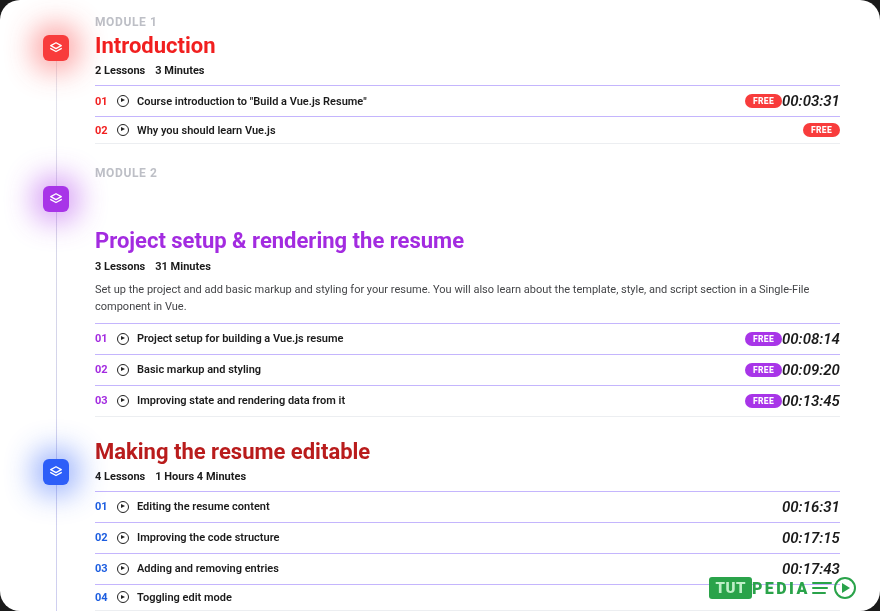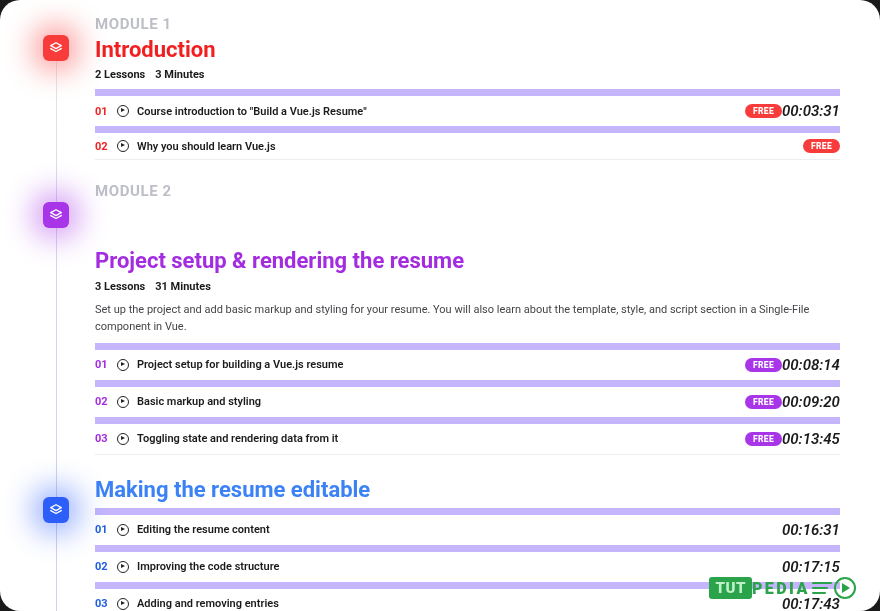--- a/index.html
+++ b/index.html
@@ -42,54 +42,54 @@
     display: flex;
     align-items: center;
     justify-content: center;
   }
   .mod-icon svg { width: 14px; height: 14px; }
   .mod-icon.red    { background: #f83c3c; box-shadow: 0 0 28px 10px rgba(248,60,60,0.45); }
   .mod-icon.purple { background: #a835e8; box-shadow: 0 0 28px 10px rgba(168,53,232,0.45); }
   .mod-icon.blue   { background: #2d5ef8; box-shadow: 0 0 28px 10px rgba(45,94,248,0.45); }
 
   .mod-tag {
-    font-size: 15px;
+    font-size: 12px;
     font-weight: 700;
     letter-spacing: 0.6px;
     color: #bdbfc6;
     text-transform: uppercase;
   }
   .mod-title {
     font-size: 22px;
     font-weight: 700;
     margin: 4px 0 6px 0;
     line-height: 1.15;
   }
   .mod-title.red    { color: #f11f1f; }
   .mod-title.purple { color: #a32be0; margin-top: 48px; }
-  .mod-title.blue   { color: #3b82f6; }
+  .mod-title.blue   { color: #b91c1c; }
 
   .mod-meta {
     font-size: 11px;
     font-weight: 700;
     color: #1b1b1b;
     margin-bottom: 8px;
   }
   .mod-meta .gap { display:inline-block; width:10px; }
   .mod-desc {
     font-size: 11px;
     line-height: 1.55;
     color: #444548;
     margin-bottom: 8px;
   }
 
   .lesson {
     display: flex;
     align-items: center;
-    border-top: 7px solid #c4b5fd;
+    border-top: 1px solid #c4b5fd;
     padding: 6px 0 6px 0;
     font-size: 11px;
   }
   .lesson:last-child { border-bottom: 1px solid #eceef1; }
   .lesson-num { font-weight: 700; width: 22px; flex: 0 0 22px; }
   .lesson-num.red    { color: #f11f1f; }
   .lesson-num.purple { color: #a32be0; }
   .lesson-num.blue   { color: #1c5de0; }
   .play {
     width: 12px; height: 12px; flex: 0 0 12px;
@@ -201,33 +201,34 @@
         <div class="lesson">
           <span class="lesson-num purple">02</span>
           <span class="play"></span>
           <span class="lesson-title">Basic markup and styling</span>
           <span class="badge purple">FREE</span>
           <span class="lesson-time">00:09:20</span>
         </div>
         <div class="lesson">
           <span class="lesson-num purple">03</span>
           <span class="play"></span>
-          <span class="lesson-title">Toggling state and rendering data from it</span>
+          <span class="lesson-title">Improving state and rendering data from it</span>
           <span class="badge purple">FREE</span>
           <span class="lesson-time">00:13:45</span>
         </div>
       </div>
       <div class="module">
         <div class="mod-icon blue">
           <svg viewBox="0 0 24 24" fill="none" stroke="#fff" stroke-width="2.4" stroke-linejoin="round" stroke-linecap="round">
             <polygon points="12 3 21 8 12 13 3 8 12 3"></polygon>
             <polyline points="3 13 12 18 21 13"></polyline>
           </svg>
         </div>
         <h2 class="mod-title blue">Making the resume editable</h2>
+        <div class="mod-meta"><span>4 Lessons</span><span class="gap"></span><span>1 Hours 4 Minutes</span></div>
         <div class="lesson">
           <span class="lesson-num blue">01</span>
           <span class="play"></span>
           <span class="lesson-title">Editing the resume content</span>
           <span class="lesson-time">00:16:31</span>
         </div>
         <div class="lesson">
           <span class="lesson-num blue">02</span>
           <span class="play"></span>
           <span class="lesson-title">Improving the code structure</span>

